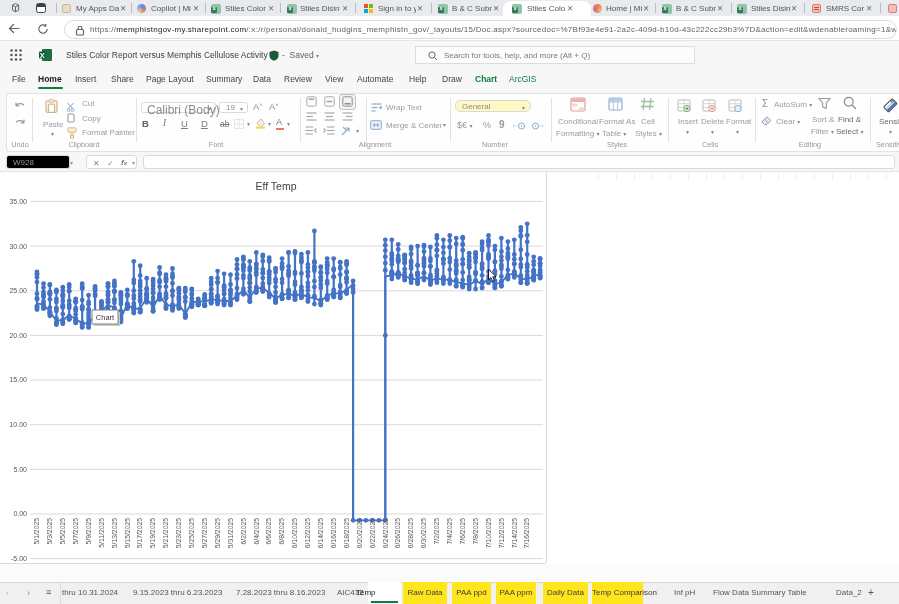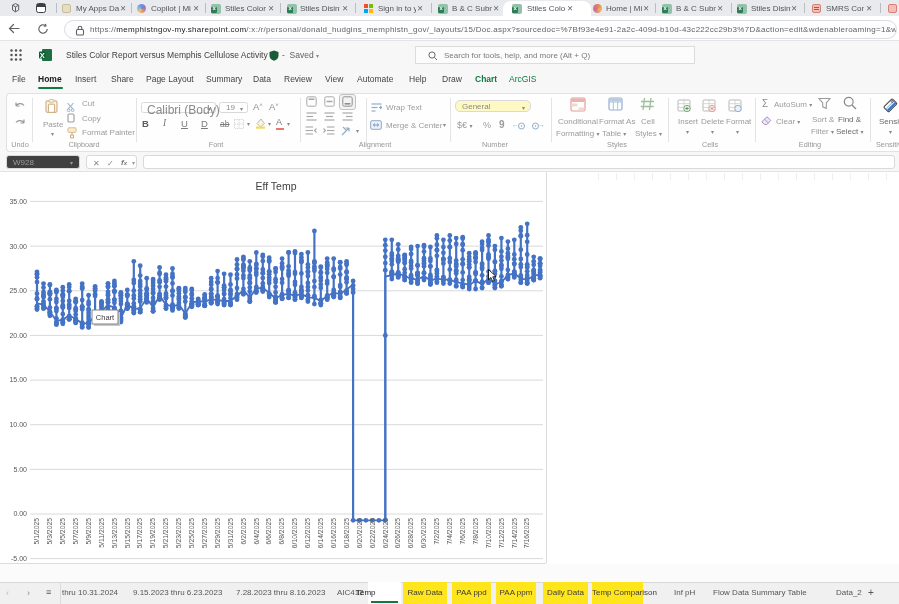--- a/index.html
+++ b/index.html
@@ -399,21 +399,21 @@
   <rect x="2.5" y="9.3" width="11" height="2.2" fill="#3a76c4"></rect>
   <rect x="2.5" y="7.4" width="11" height="1.2" fill="#9dc3ea"></rect>
   <circle cx="12" cy="7" r="1" fill="none" stroke="#4a4a4a" stroke-width="0.8"></circle>
  </g>
 </svg>
 <div class="btxt abs" style="left:879px;top:117px;color:#6a6a6a">Sensitivity</div>
 <div class="abs chev" style="left:889px;top:129px">▾</div>
 <div class="rlab" style="left:876px;width:40px;text-align:left">Sensitivi</div>
 
 <div class="abs" style="left:0;top:152px;width:899px;height:20px;background:#f7f7f7"></div>
-<div class="abs" style="left:6px;top:154.5px;width:74px;height:14px;background:#404040;border:1px solid #d9d9d9;border-radius:3px">
+<div class="abs" style="left:6px;top:154.5px;width:64px;height:14px;background:#000000;border:1px solid #d9d9d9;border-radius:3px">
  <div class="abs" style="left:6px;top:2.5px;font-size:8px;color:#9b9b9b;line-height:1.2">W928</div>
  <div class="abs chev" style="left:63px;top:4.5px;color:#9b9b9b">▾</div>
 </div>
 <div class="abs" style="left:86px;top:154.5px;width:51px;height:14px;background:#fff;border:1px solid #d9d9d9;border-radius:3px">
  <div class="abs" style="left:6px;top:3px;font-size:8px;color:#888;line-height:1.2">✕</div>
  <div class="abs" style="left:20px;top:3px;font-size:8px;color:#888;line-height:1.2">✓</div>
  <div class="abs" style="left:34px;top:2.5px;font-size:8px;color:#777;font-style:italic;font-weight:bold;line-height:1.2">f<span style="font-size:6px">x</span></div>
  <div class="abs chev" style="left:45px;top:4.5px;color:#9b9b9b">▾</div>
 </div>
 <div class="abs" style="left:143px;top:154.5px;width:752px;height:14px;background:#fff;border:1px solid #d9d9d9;border-radius:3px"></div>

